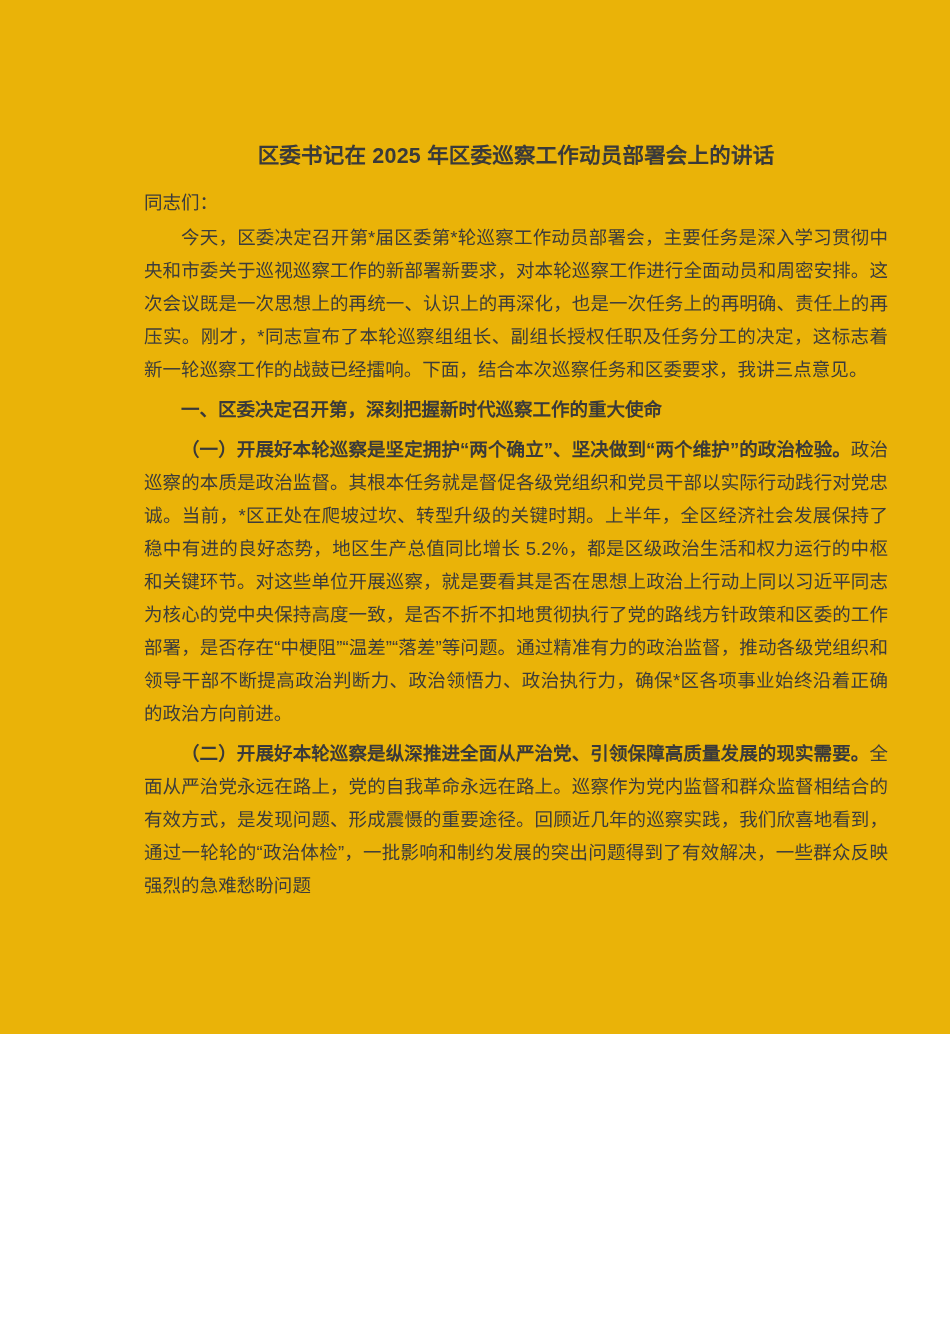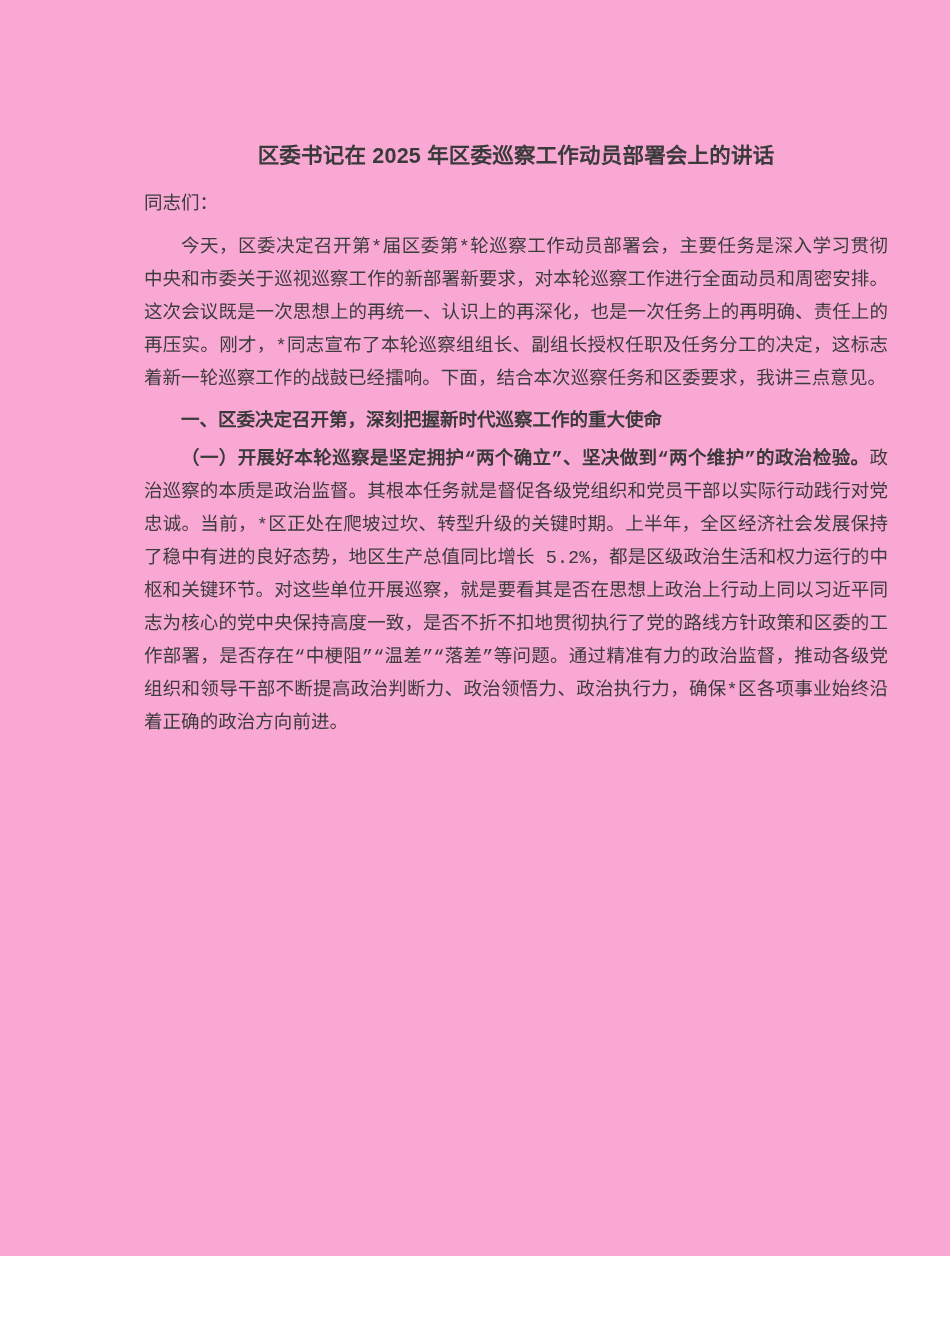--- a/index.html
+++ b/index.html
@@ -12,23 +12,23 @@
     width: 950px;
     height: 1344px;
     overflow: hidden;
     font-family: "Liberation Sans", "DejaVu Sans", sans-serif;
     color: #3c3c3c;
     -webkit-font-smoothing: antialiased;
   }
   .page {
     box-sizing: border-box;
     width: 950px;
-    height: 1256px;
+    height: 1034px;
     padding: 140px 62px 0 144px;
-    background: #f9a8d4;
+    background: #eab308;
     position: relative;
   }
   .doc-title {
     font-size: 21.5px;
     font-weight: bold;
     text-align: center;
     line-height: 1.5;
     letter-spacing: 0.2px;
     margin: 0 0 14px 0;
     color: #3a3a3a;
@@ -36,26 +36,25 @@
   .salutation {
     font-size: 18.5px;
     line-height: 33px;
     margin: 0 0 0 0;
     text-align: justify;
     text-justify: inter-ideograph;
   }
   .para {
     font-size: 18.5px;
     line-height: 33px;
-    margin: 12px 0 2px 0;
+    margin: 2px 0 2px 0;
     text-indent: 2em;
     text-align: justify;
     text-justify: inter-ideograph;
     letter-spacing: 0.05px;
-    font-family: Liberation Mono, monospace;
   }
   .section-heading {
     font-size: 18.5px;
     font-weight: bold;
     line-height: 33px;
     margin: 7px 0 7px 0;
     text-indent: 2em;
     text-align: left;
     color: #3a3a3a;
   }
@@ -76,14 +75,15 @@
 
   <p class="salutation">同志们：</p>
 
   <p class="para">今天，区委决定召开第*届区委第*轮巡察工作动员部署会，主要任务是深入学习贯彻中央和市委关于巡视巡察工作的新部署新要求，对本轮巡察工作进行全面动员和周密安排。这次会议既是一次思想上的再统一、认识上的再深化，也是一次任务上的再明确、责任上的再压实。刚才，*同志宣布了本轮巡察组组长、副组长授权任职及任务分工的决定，这标志着新一轮巡察工作的战鼓已经擂响。下面，结合本次巡察任务和区委要求，我讲三点意见。</p>
 
   <h2 class="section-heading">一、区委决定召开第，深刻把握新时代巡察工作的重大使命</h2>
 
 
   <p class="para spaced"><span class="lead">（一）开展好本轮巡察是坚定拥护“两个确立”、坚决做到“两个维护”的政治检验。</span><span>政治巡察的本质是政治监督。其根本任务就是督促各级党组织和党员干部以实际行动践行对党忠诚。当前，*区正处在爬坡过坎、转型升级的关键时期。上半年，全区经济社会发展保持了稳中有进的良好态势，地区生产总值同比增长 5.2%，都是区级政治生活和权力运行的中枢和关键环节。对这些单位开展巡察，就是要看其是否在思想上政治上行动上同以习近平同志为核心的党中央保持高度一致，是否不折不扣地贯彻执行了党的路线方针政策和区委的工作部署，是否存在“中梗阻”“温差”“落差”等问题。通过精准有力的政治监督，推动各级党组织和领导干部不断提高政治判断力、政治领悟力、政治执行力，确保*区各项事业始终沿着正确的政治方向前进。</span></p>
 
+  <p class="para spaced"><span class="lead">（二）开展好本轮巡察是纵深推进全面从严治党、引领保障高质量发展的现实需要。</span><span>全面从严治党永远在路上，党的自我革命永远在路上。巡察作为党内监督和群众监督相结合的有效方式，是发现问题、形成震慑的重要途径。回顾近几年的巡察实践，我们欣喜地看到，通过一轮轮的“政治体检”，一批影响和制约发展的突出问题得到了有效解决，一些群众反映强烈的急难愁盼问题</span></p>
 
 </div>
 
 </body></html>

